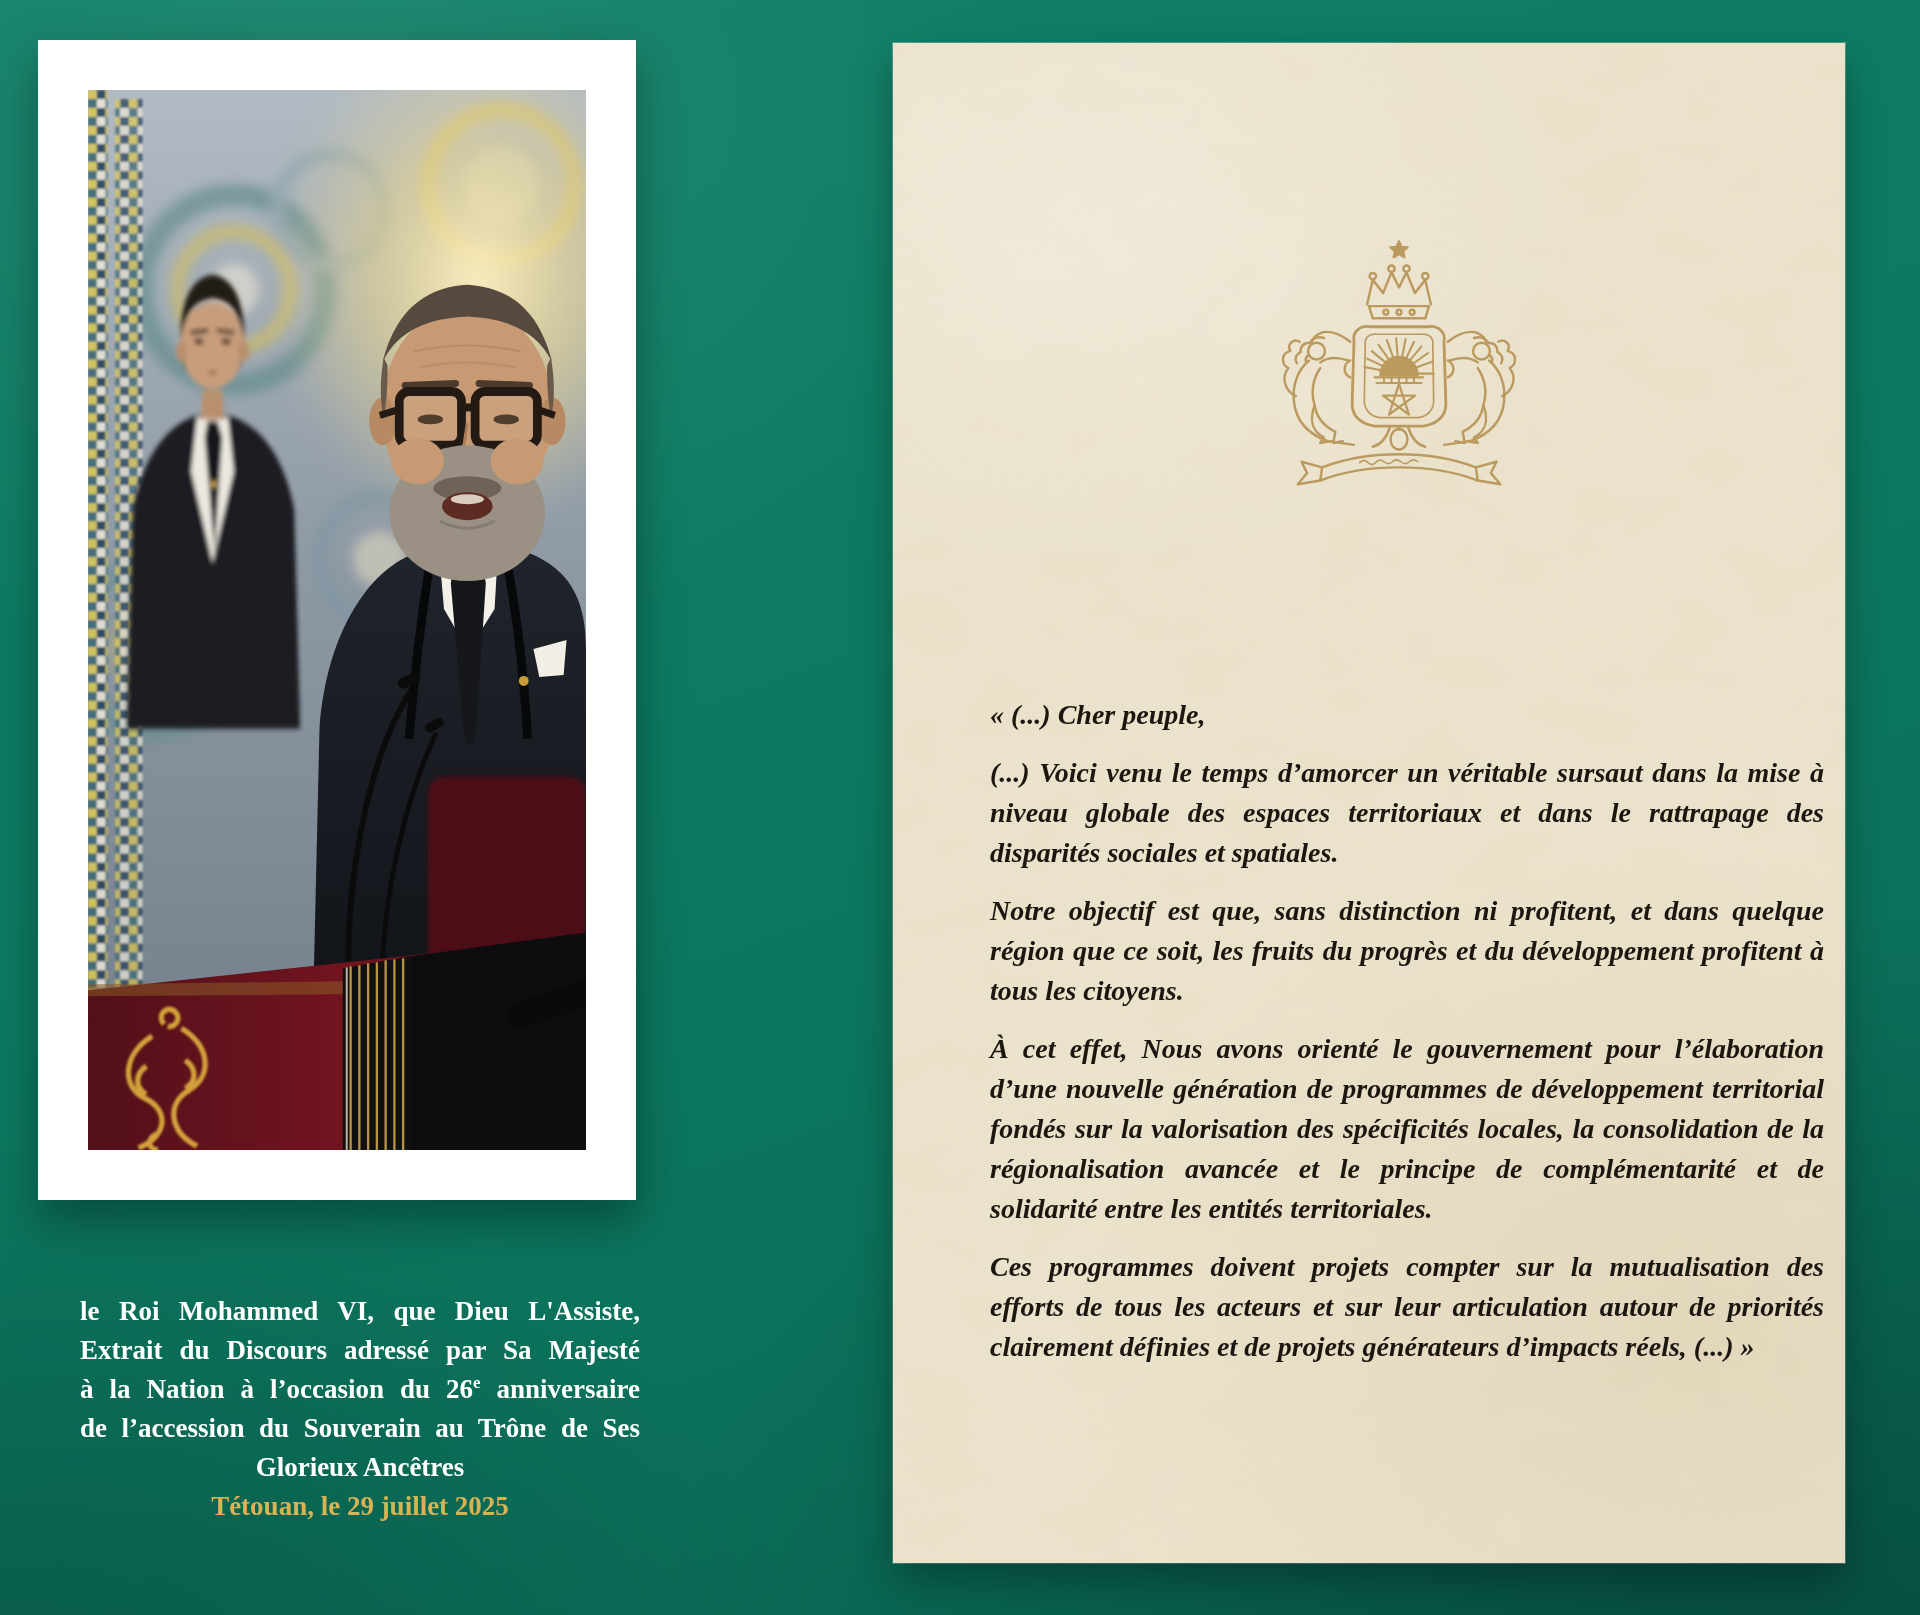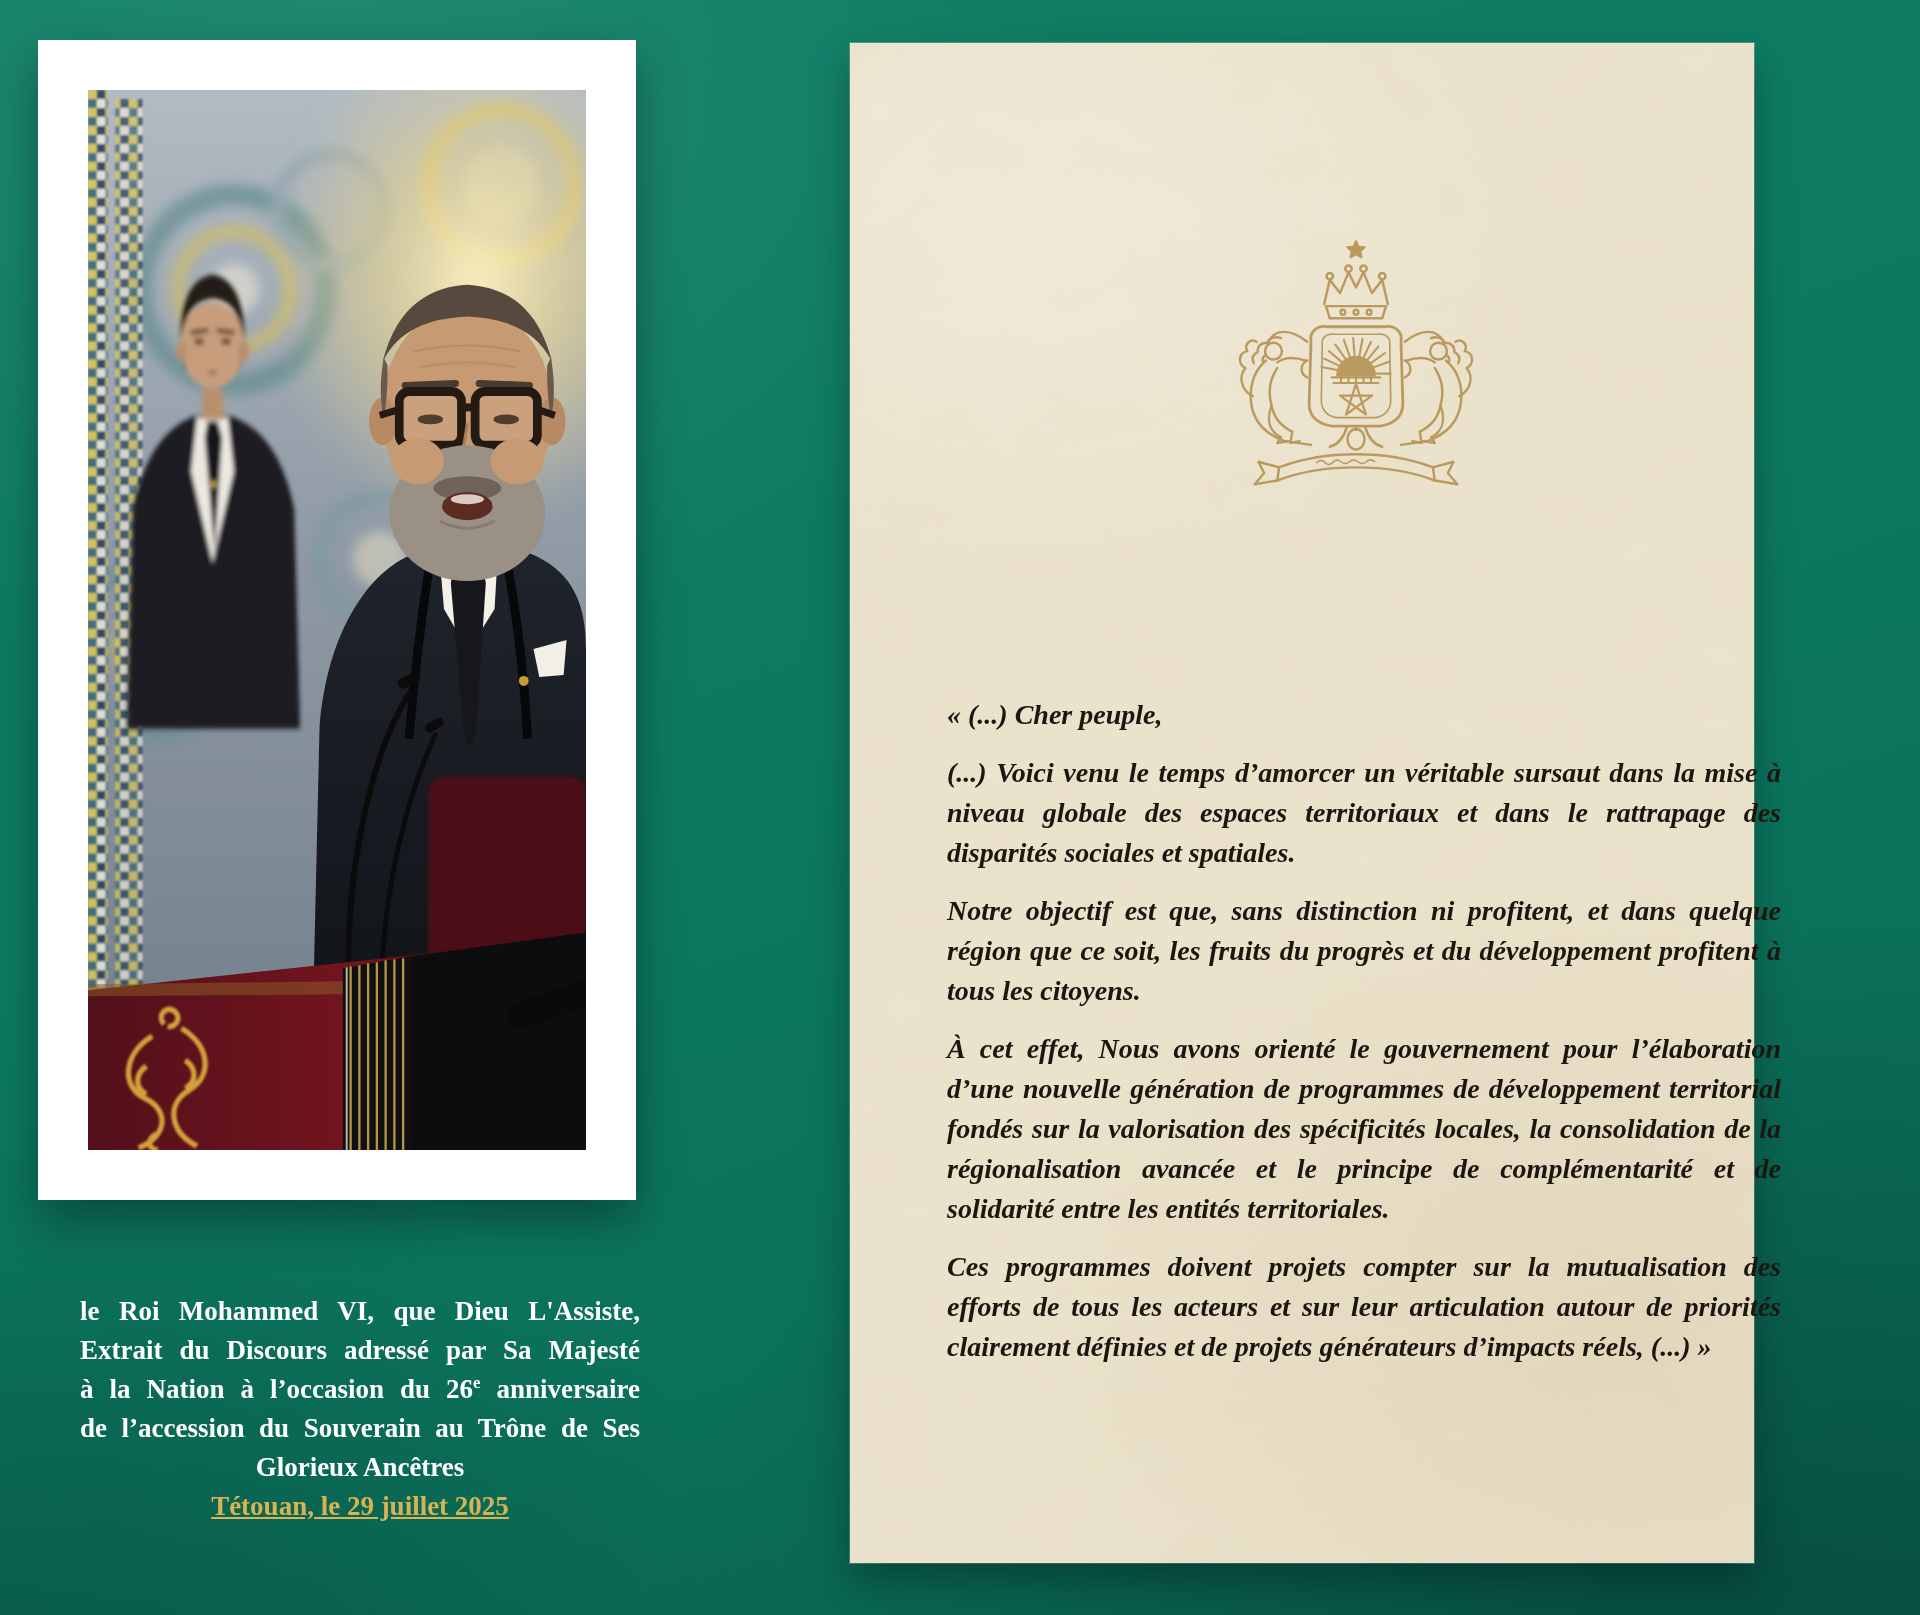--- a/index.html
+++ b/index.html
@@ -24,29 +24,30 @@
   }
   .photo-area svg{display:block;width:100%;height:100%;}
   
   .caption{
     position:absolute;left:80px;top:1292px;width:560px;
     color:#ffffff;font-weight:bold;font-size:27px;line-height:39px;
   }
   .cap-line{text-align:justify;text-align-last:justify;}
   .cap-line.center{text-align:center;text-align-last:center;}
   .cap-line sup{font-size:0.62em;vertical-align:super;line-height:0;}
-  .cap-date{color:#d9b254;text-align:left;text-align-last:center;text-decoration:underline;}
+  .cap-date{color:#d9b254;text-align:left;text-align-last:center;}
   
   .panel{
-    position:absolute;left:850px;top:43px;width:904px;height:1520px;
+    position:absolute;left:893px;top:43px;width:904px;height:1520px;
     background:
       radial-gradient(700px 500px at 20% 12%, rgba(255,255,255,0.35), transparent 70%),
       radial-gradient(900px 700px at 85% 85%, rgba(208,190,150,0.30), transparent 70%),
       #efe7d1;
     box-shadow:0 18px 38px rgba(0,0,0,0.30), 0 0 0 1px rgba(255,255,255,0.25);
+    padding-left:48px;
   }
   .panel .grain{position:absolute;inset:0;width:100%;height:100%;pointer-events:none;}
   .emblem{position:absolute;left:356px;top:192px;width:300px;height:266px;}
   .quote{
     position:absolute;left:97px;top:652px;width:834px;
     color:#1b160f;font-style:italic;font-weight:bold;
     font-size:28px;line-height:40px;
   }
   .quote p{margin:0 0 18px 0;text-align:justify;text-align-last:left;}
   .quote p:last-child{margin-bottom:0;}

